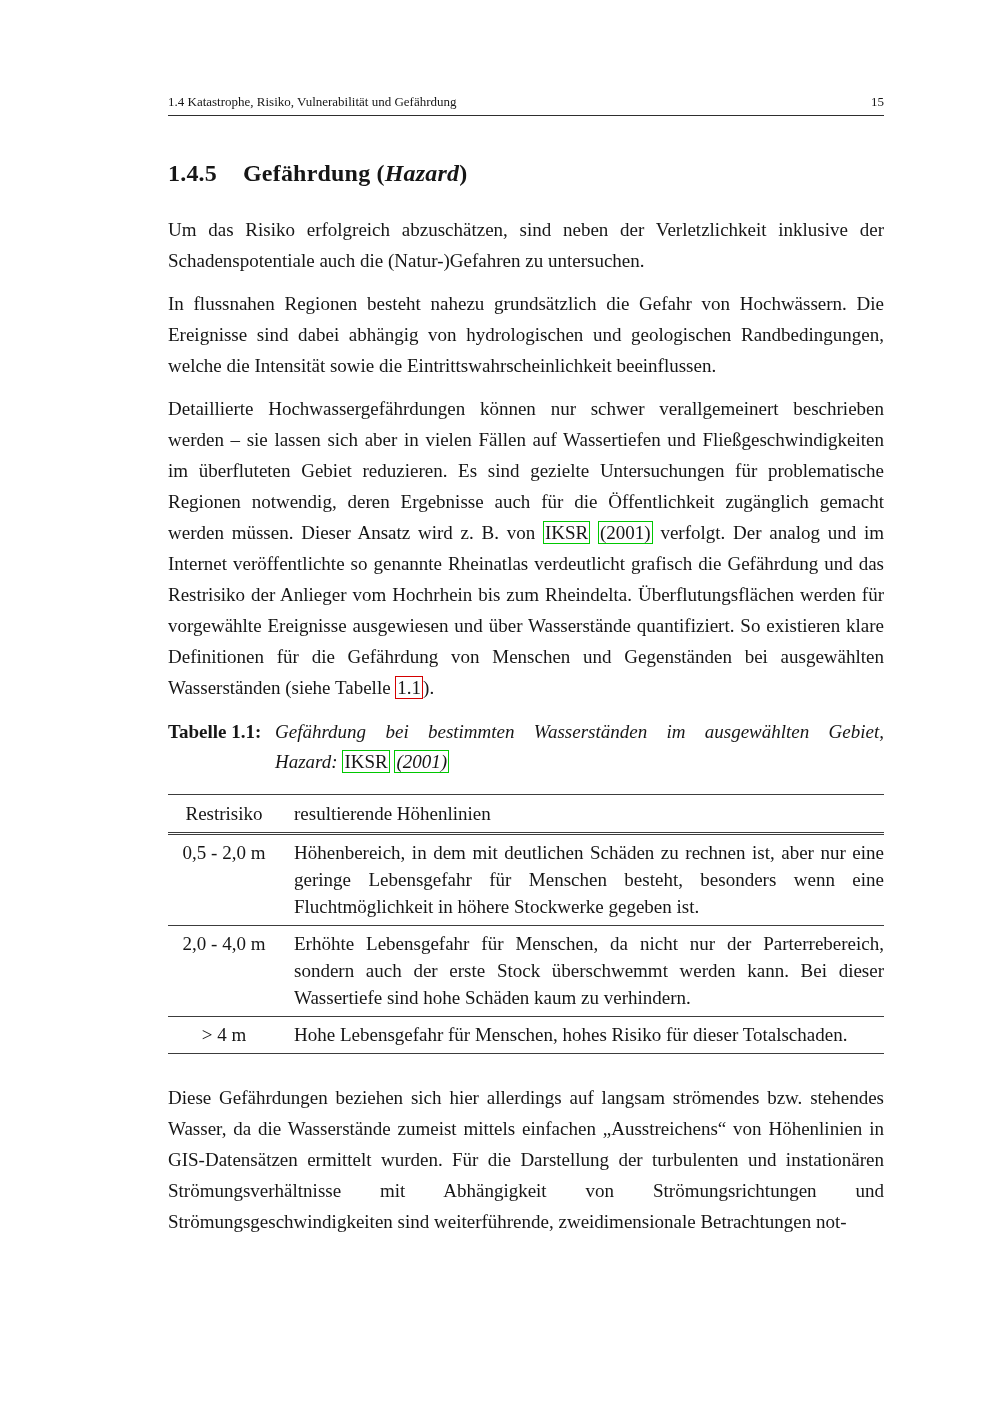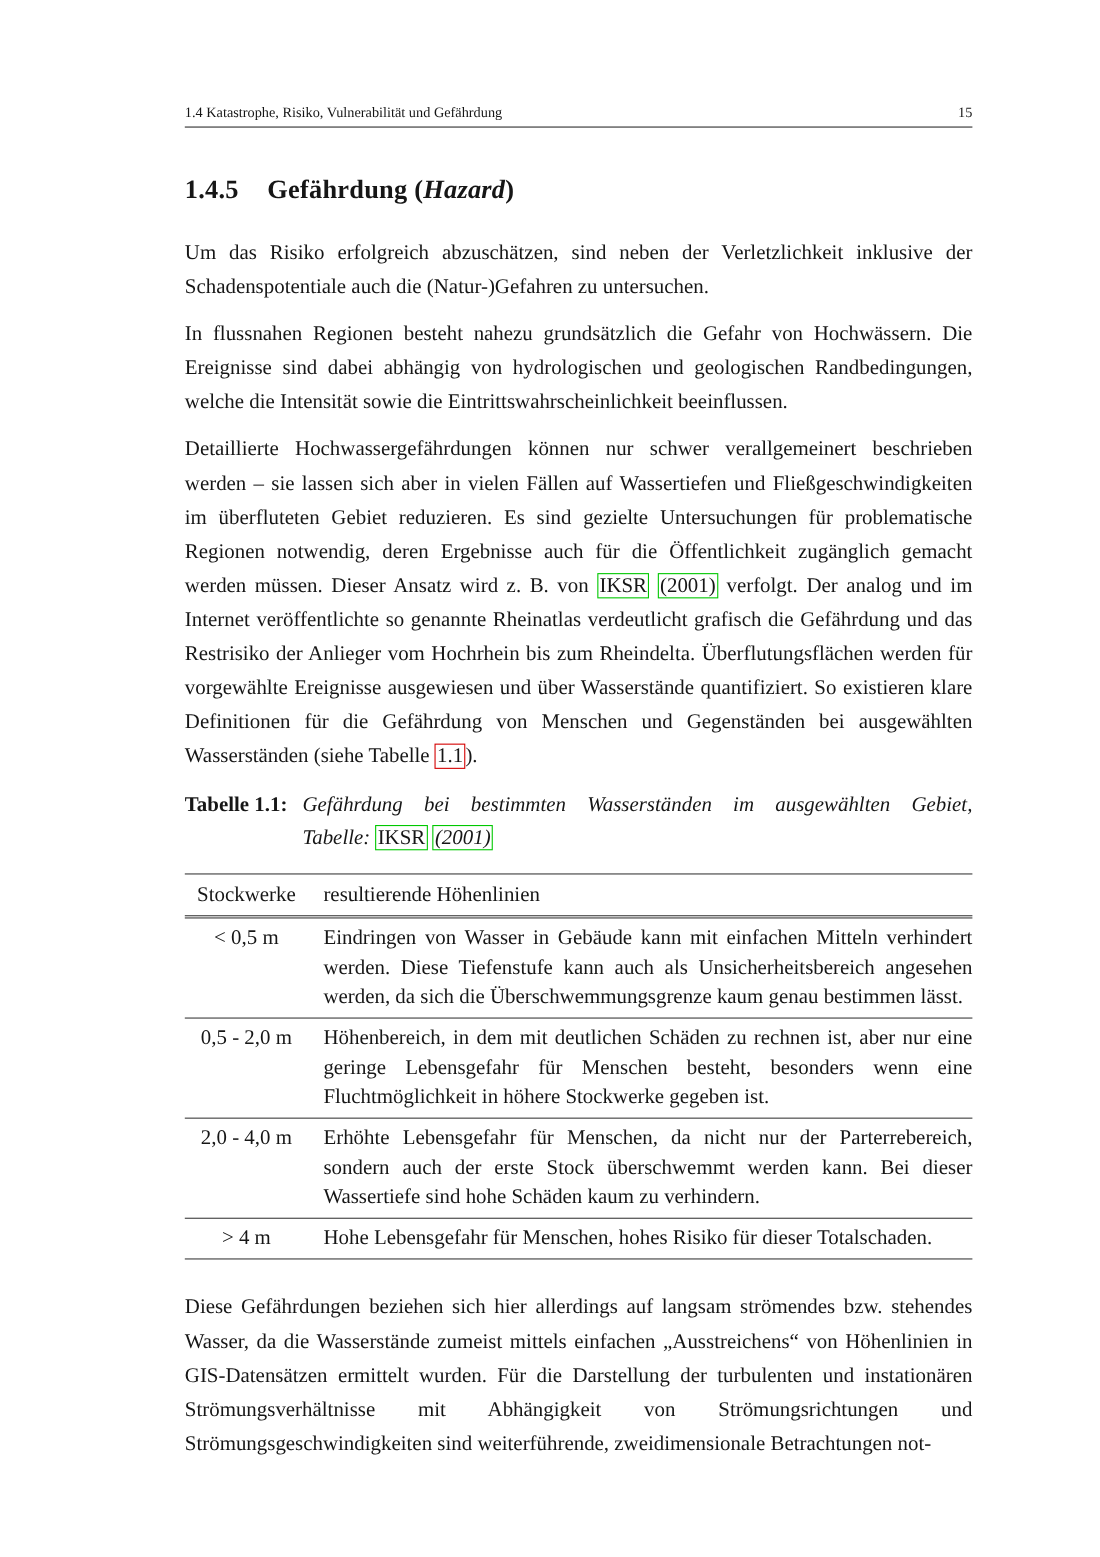--- a/index.html
+++ b/index.html
@@ -137,38 +137,34 @@
   <p class="body-par"><span>Detaillierte Hochwassergefährdungen können nur schwer verallgemeinert beschrieben werden – sie lassen sich aber in vielen Fällen auf Wassertiefen und Fließgeschwindigkeiten im überfluteten Gebiet reduzieren. Es sind gezielte Untersuchungen für problematische Regionen notwendig, deren Ergebnisse auch für die Öffentlichkeit zugänglich gemacht werden müssen. Dieser Ansatz wird z. B. von</span>
     <a class="cite-link">IKSR</a>
     <a class="cite-link">(2001)</a>
     <span>verfolgt. Der analog und im Internet veröffentlichte so genannte Rheinatlas verdeutlicht grafisch die Gefährdung und das Restrisiko der Anlieger vom Hochrhein bis zum Rheindelta. Überflutungsflächen werden für vorgewählte Ereignisse ausgewiesen und über Wasserstände quantifiziert. So existieren klare Definitionen für die Gefährdung von Menschen und Gegenständen bei ausgewählten Wasserständen (siehe Tabelle</span>
     <a class="table-ref-link">1.1</a><span>).</span></p>
 
   <div class="caption">
     <span class="cap-label">Tabelle 1.1:</span>
     <span class="cap-body">
       <span class="cap-line1">Gefährdung bei bestimmten Wasserständen im ausgewählten Gebiet,</span>
-      <span class="cap-line2"><span>Tabelle:</span>
+      <span class="cap-line2"><span>Hazard:</span>
         <a class="cite-link cap-cite-author">IKSR</a>
         <a class="cite-link">(2001)</a></span>
     </span>
   </div>
 
   <table class="hazard-table">
     <thead>
       <tr>
-        <th class="col-depth">Stockwerke</th>
+        <th class="col-depth">Restrisiko</th>
         <th class="col-hazard">resultierende Höhenlinien</th>
       </tr>
     </thead>
     <tbody>
-      <tr>
-        <td class="depth">&lt; 0,5 m</td>
-        <td class="hazard">Eindringen von Wasser in Gebäude kann mit einfachen Mitteln verhindert werden. Diese Tiefenstufe kann auch als Unsicherheitsbereich angesehen werden, da sich die Überschwemmungsgrenze kaum genau bestimmen lässt.</td>
-      </tr>
       <tr>
         <td class="depth">0,5 - 2,0 m</td>
         <td class="hazard">Höhenbereich, in dem mit deutlichen Schäden zu rechnen ist, aber nur eine geringe Lebensgefahr für Menschen besteht, besonders wenn eine Fluchtmöglichkeit in höhere Stockwerke gegeben ist.</td>
       </tr>
       <tr>
         <td class="depth">2,0 - 4,0 m</td>
         <td class="hazard">Erhöhte Lebensgefahr für Menschen, da nicht nur der Parterrebereich, sondern auch der erste Stock überschwemmt werden kann. Bei dieser Wassertiefe sind hohe Schäden kaum zu verhindern.</td>
       </tr>
       <tr>
         <td class="depth">&gt; 4 m</td>

